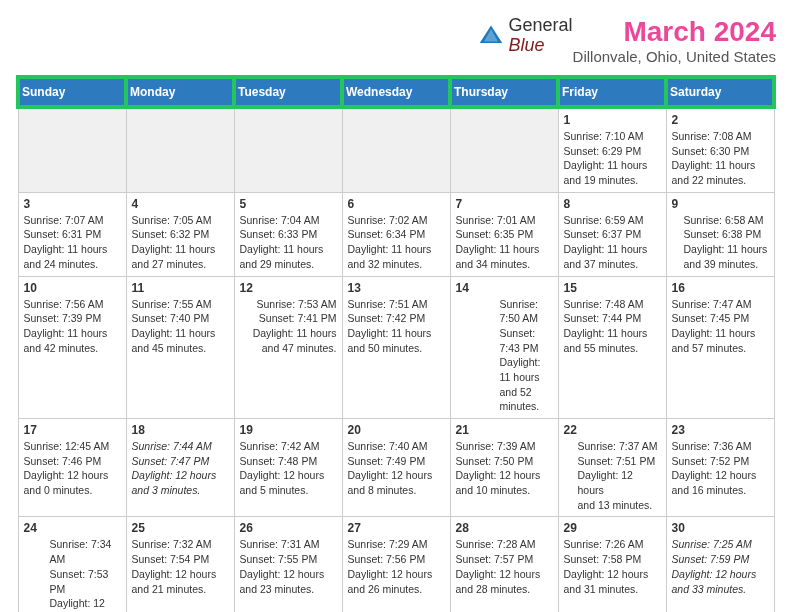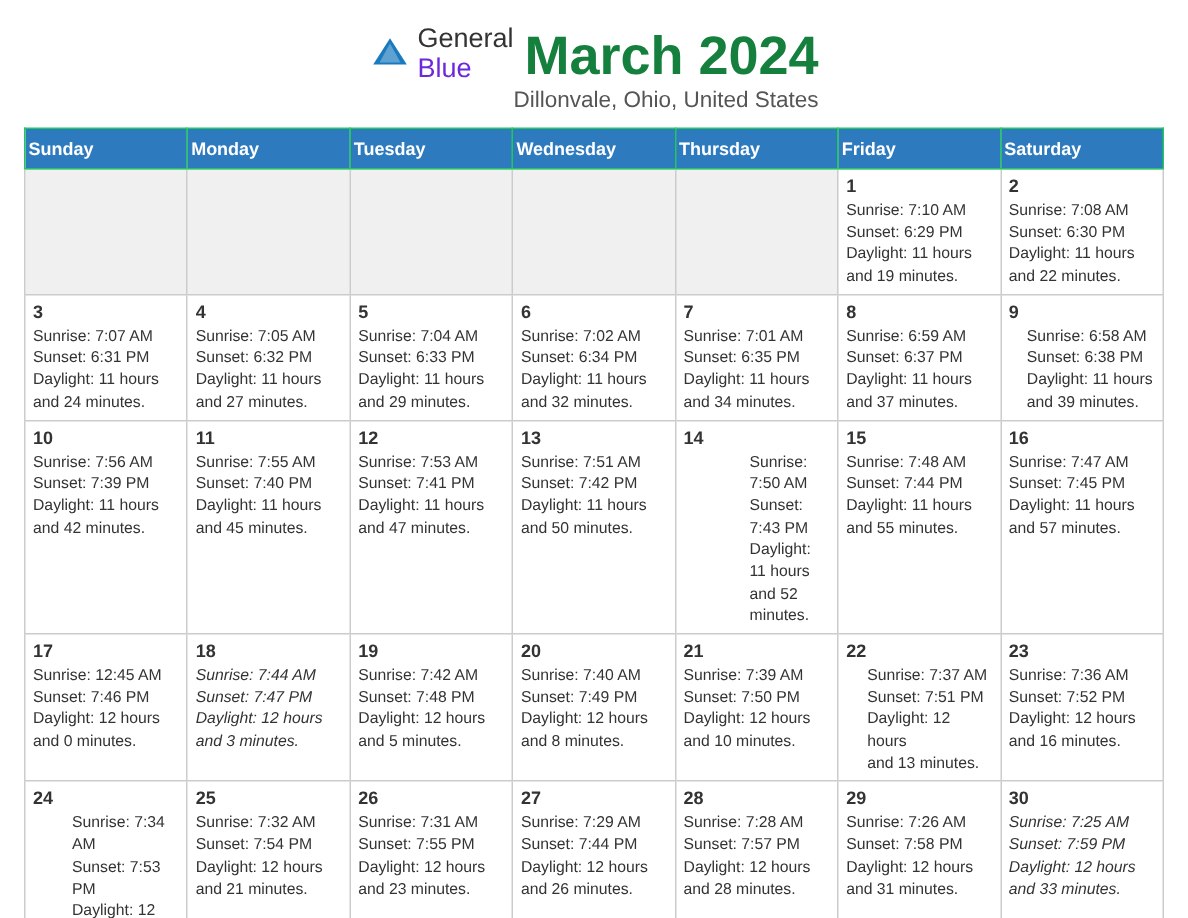--- a/index.html
+++ b/index.html
@@ -5,65 +5,65 @@
     * { box-sizing: border-box; margin: 0; padding: 0; }
     body {
       font-family: Arial, sans-serif;
       background: #fff;
       width: 792px;
       min-height: 612px;
       padding: 16px;
     }
     .header-area {
       display: flex;
-      justify-content: center;
+      justify-content: flex-end;
       align-items: flex-start;
       margin-bottom: 10px;
     }
     .logo {
       display: flex;
       align-items: center;
       gap: 4px;
     }
     .logo-text {
       font-size: 18px;
       font-weight: normal;
       line-height: 1.1;
     }
     .logo-text span.general { color: #333; }
-    .logo-text span.blue { color: #6d28d9; }
+    .logo-text span.blue { color: #7f1d1d; font-style: italic; }
     .logo-icon {
       width: 28px;
       height: 28px;
     }
     .title-area {
       text-align: right;
     }
     .main-title {
-      font-size: 36px;
+      font-size: 28px;
       font-weight: bold;
-      color: #15803d;
+      color: #ec4899;
     }
     .subtitle {
       font-size: 15px;
       color: #555;
     }
     .calendar {
       width: 100%;
       border-collapse: collapse;
       font-size: 11px;
     }
     .calendar thead tr th {
       background-color: #2e7abf;
       color: #fff;
       text-align: left;
       padding: 6px 2px;
       font-size: 12px;
       font-weight: bold;
-      border: 1px solid #22c55e;
+      border: 4px solid #22c55e;
     }
     .calendar tbody tr td {
       border: 1px solid #ccc;
       vertical-align: top;
       padding: 4px 5px;
       width: calc(100% / 7);
       min-height: 70px;
       background: #fff;
     }
     .calendar tbody tr td.empty {
@@ -196,21 +196,21 @@
         </td>
         <td>
           <div class="day-number">11</div>
           <div class="day-info" style="white-space: pre-line;">Sunrise: 7:55 AM
 Sunset: 7:40 PM
 Daylight: 11 hours
 and 45 minutes.</div>
         </td>
         <td>
           <div class="day-number">12</div>
-          <div class="day-info" style="white-space: pre-line;">Sunrise: 7:53 AM
+          <div class="day-info" style="white-space: pre-line; text-align: right;">Sunrise: 7:53 AM
 Sunset: 7:41 PM
 Daylight: 11 hours
 and 47 minutes.</div>
         </td>
         <td>
           <div class="day-number">13</div>
           <div class="day-info" style="white-space: pre-line;">Sunrise: 7:51 AM
 Sunset: 7:42 PM
 Daylight: 11 hours
 and 50 minutes.</div>
@@ -306,21 +306,21 @@
         <td>
           <div class="day-number">26</div>
           <div class="day-info" style="white-space: pre-line;">Sunrise: 7:31 AM
 Sunset: 7:55 PM
 Daylight: 12 hours
 and 23 minutes.</div>
         </td>
         <td>
           <div class="day-number">27</div>
           <div class="day-info" style="white-space: pre-line;">Sunrise: 7:29 AM
-Sunset: 7:44 PM
+Sunset: 7:56 PM
 Daylight: 12 hours
 and 26 minutes.</div>
         </td>
         <td>
           <div class="day-number">28</div>
           <div class="day-info" style="white-space: pre-line;">Sunrise: 7:28 AM
 Sunset: 7:57 PM
 Daylight: 12 hours
 and 28 minutes.</div>
         </td>

